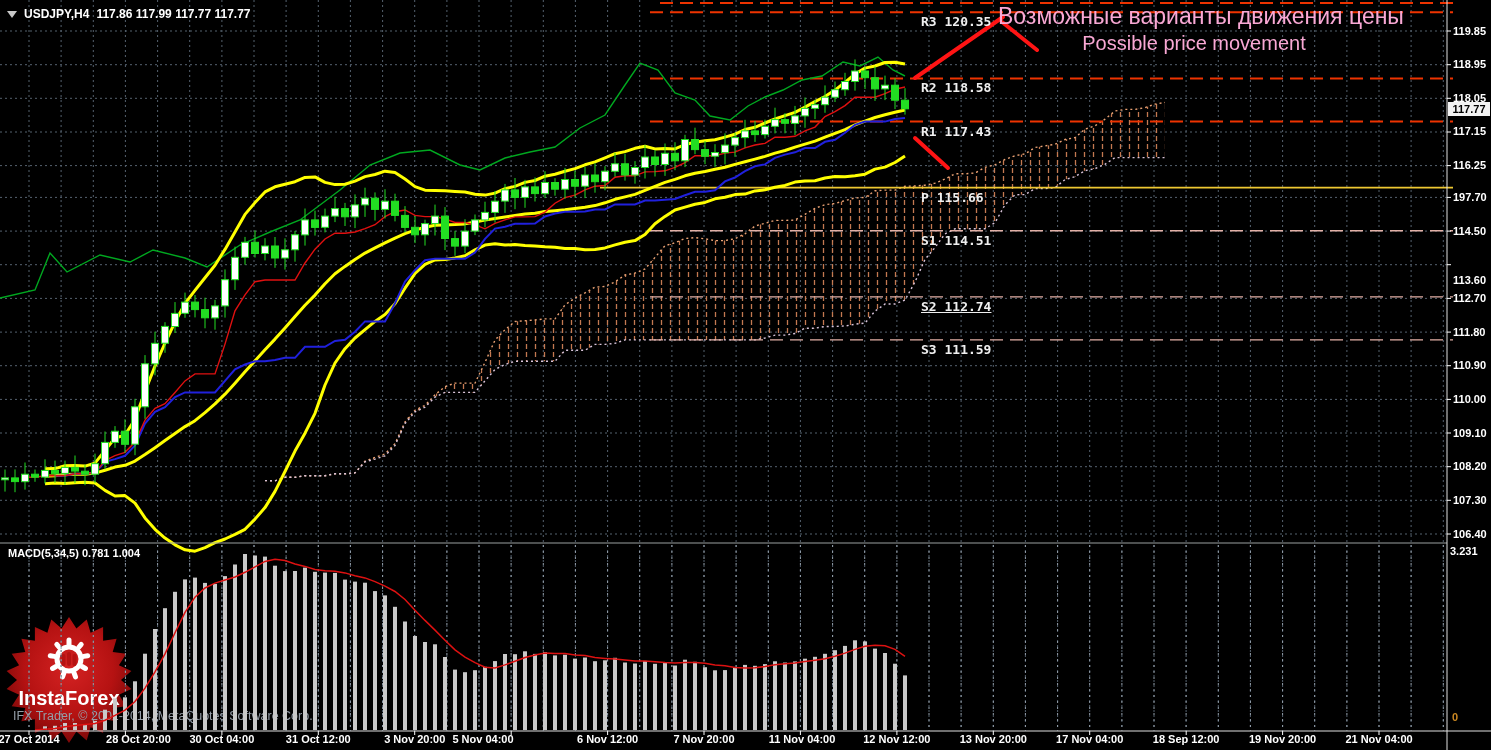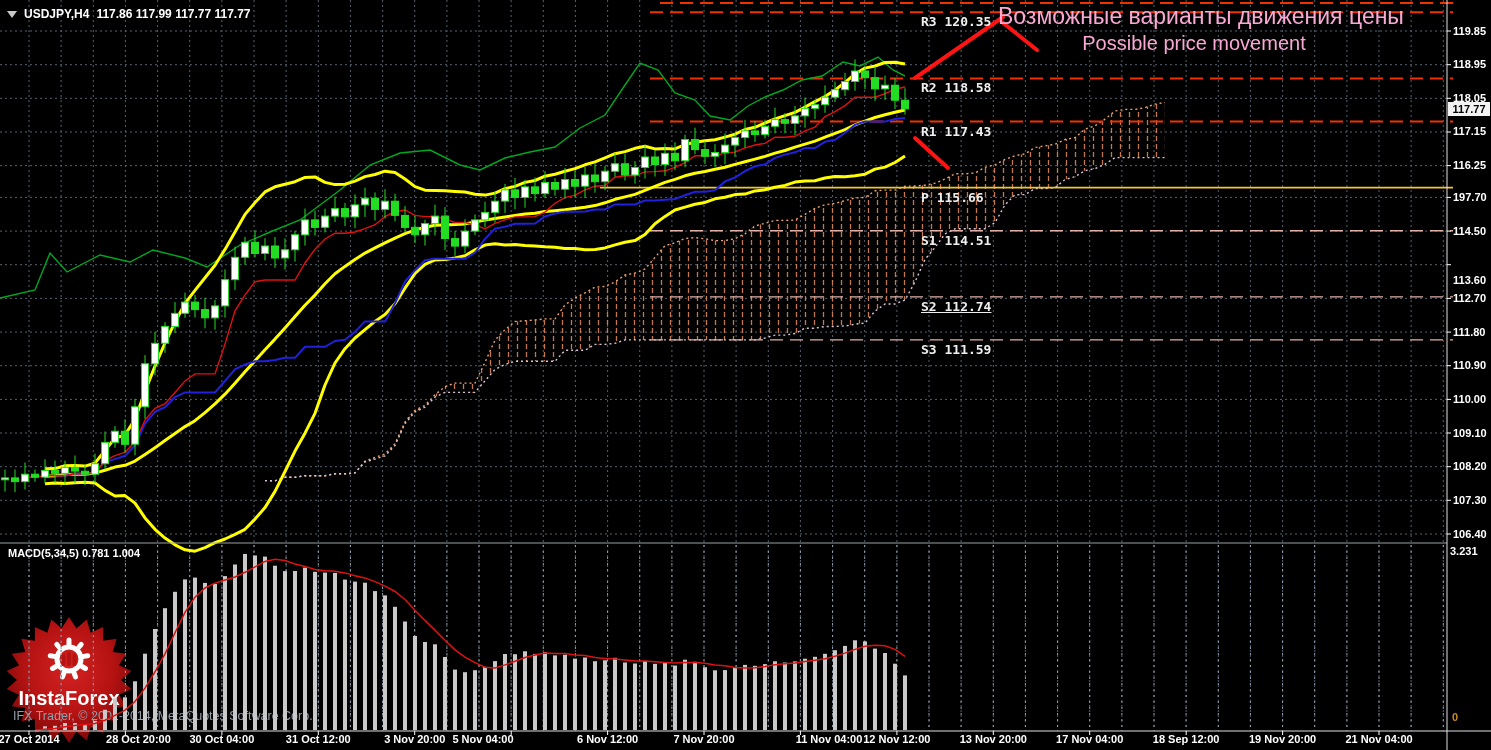--- a/index.html
+++ b/index.html
@@ -418,21 +418,21 @@
         <div class="px-label" style="top: 493.842px;">107.30</div>
         <div class="px-label" style="top: 527.5px;">106.40</div>
         <div class="t-label" style="left: 29px;">27 Oct 2014</div>
         <div class="t-label" style="left: 125.43px; margin-left: 13px;">28 Oct 20:00</div>
         <div class="t-label" style="left: 221.86px;">30 Oct 04:00</div>
         <div class="t-label" style="left: 318.29px;">31 Oct 12:00</div>
         <div class="t-label" style="left: 414.72px;">3 Nov 20:00</div>
         <div class="t-label" style="left: 483px;">5 Nov 04:00</div>
         <div class="t-label" style="left: 607.58px;">6 Nov 12:00</div>
         <div class="t-label" style="left: 704.01px;">7 Nov 20:00</div>
-        <div class="t-label" style="left: 829px;">11 Nov 04:00</div>
+        <div class="t-label" style="left: 802px;">11 Nov 04:00</div>
         <div class="t-label" style="left: 896.87px;">12 Nov 12:00</div>
         <div class="t-label" style="left: 993.3px;">13 Nov 20:00</div>
         <div class="t-label" style="left: 1089.73px;">17 Nov 04:00</div>
         <div class="t-label" style="left: 1186.16px;">18 Sep 12:00</div>
         <div class="t-label" style="left: 1282.59px;">19 Nov 20:00</div>
         <div class="t-label" style="left: 1379.02px;">21 Nov 04:00</div>
         <div class="pv-label" style="top: 14.3011px;">R3 120.35</div>
         <div class="pv-label" style="top: 80.4952px;">R2 118.58</div>
         <div class="pv-label" style="top: 123.503px;">R1 117.43</div>
         <div class="pv-label" style="top: 189.697px;">P 115.66</div>

